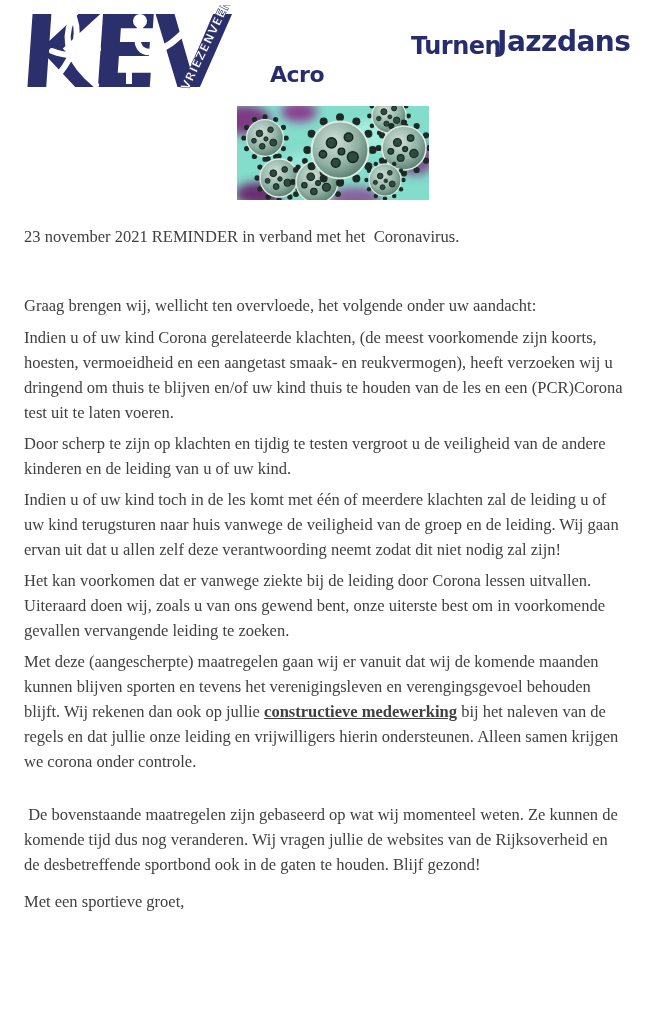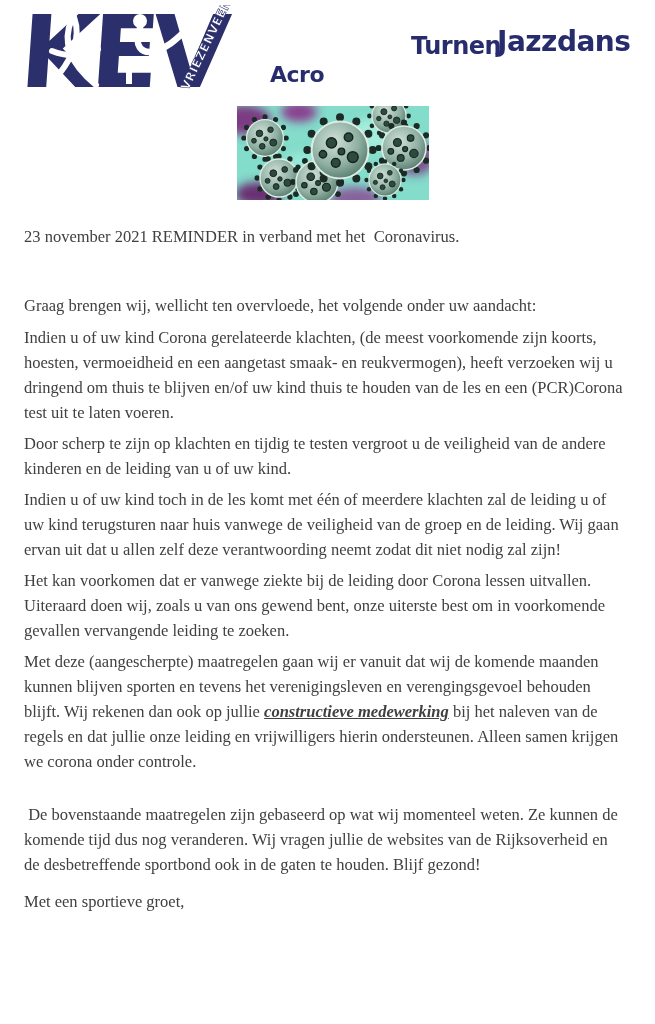--- a/index.html
+++ b/index.html
@@ -29,21 +29,21 @@
     position:absolute; left:24px; top:224px; width:600px;
     font-size:16.5px; line-height:25px; color:#404040;
   }
   .letter p { margin:0 0 6px 0; }
   .prewrap { white-space:pre-wrap; }
   .p-date { margin-bottom:44px !important; }
   .p-salutation { margin-bottom:7px !important; }
   .p-intro { margin-bottom:7px !important; }
   .p-disclaimer { margin-top:28px !important; margin-bottom:12px !important; }
   .p-closing { margin-bottom:13px !important; }
-  .em-underline { font-style:italic; font-weight:bold; text-decoration:underline; }
+  .em-underline { font-weight:bold; text-decoration:underline; }
 </style>
 </head>
 <body>
 
 <div class="page">
 
   <header class="header">
     <div class="kev-logo">
       <svg viewBox="0 0 216 94" width="216" height="94">
         <g transform="skewX(-4)">

